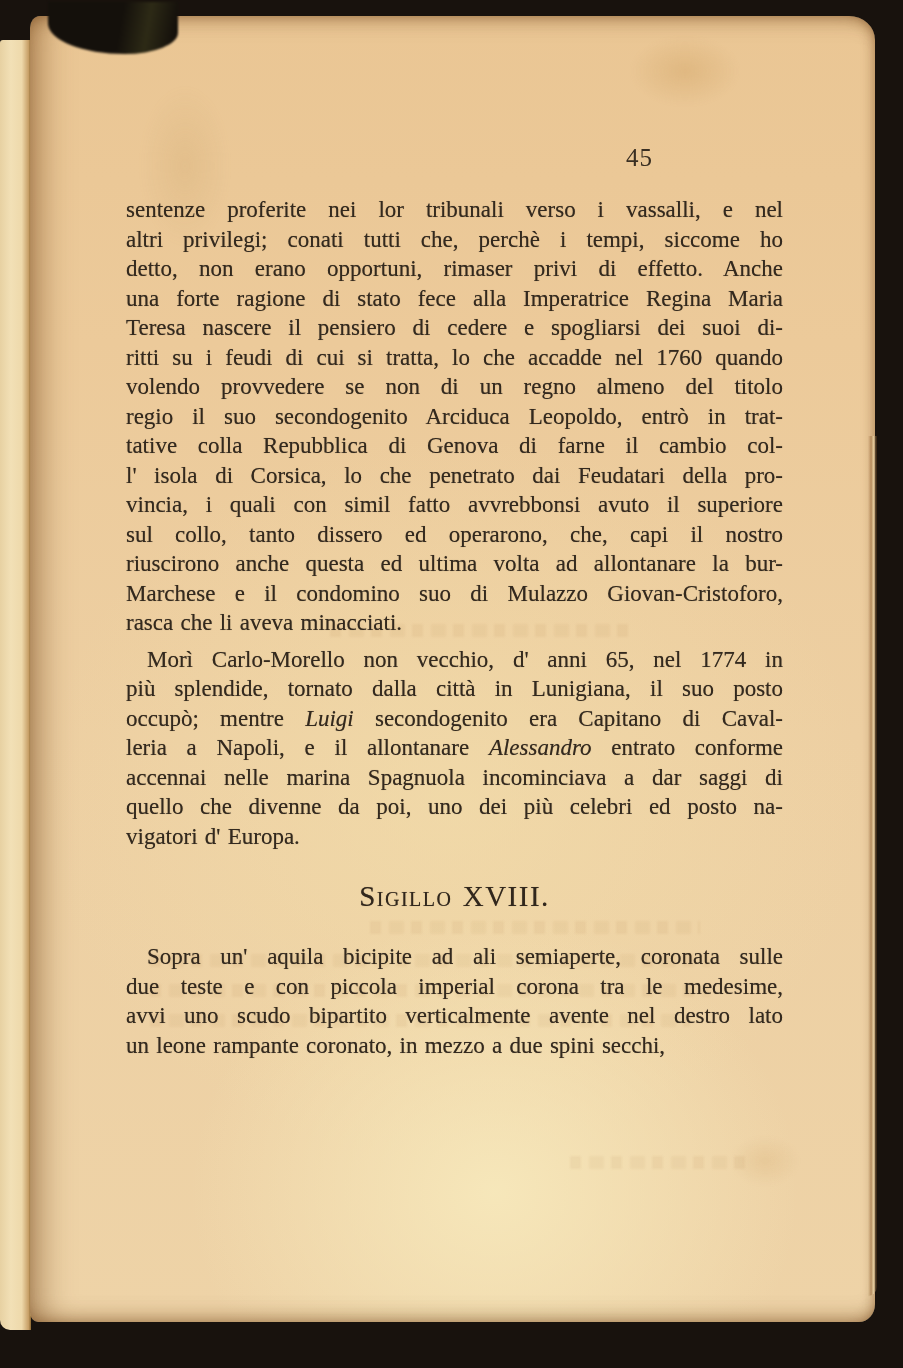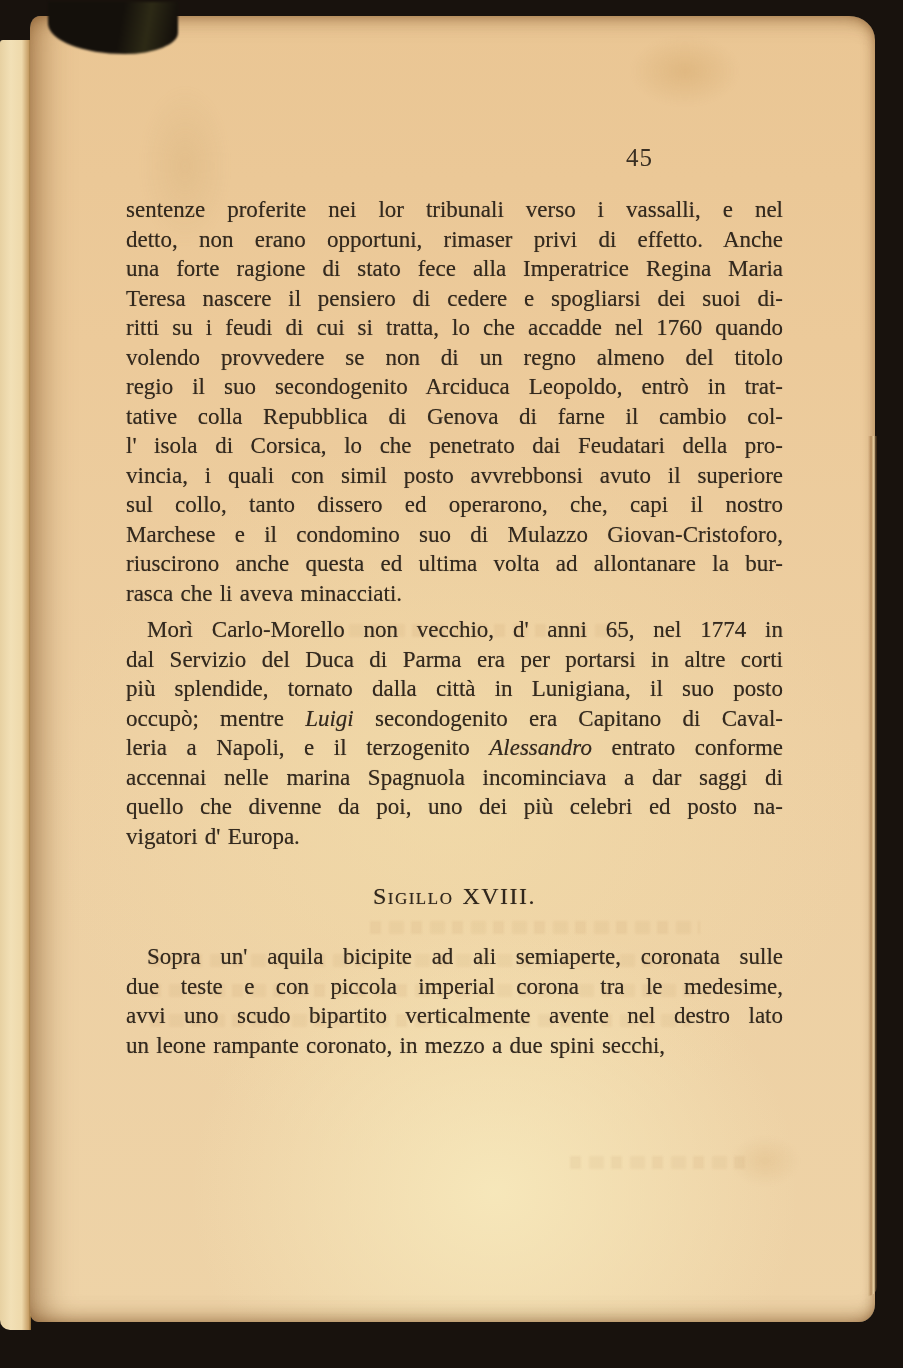--- a/index.html
+++ b/index.html
@@ -88,21 +88,21 @@
   }
   .line.last { text-align-last: left; }
   .para.indent .line.first { text-indent: 21px; }
   .it { font-style: italic; }
 
   .heading {
     height: 32px; line-height: 32px;
     margin: 29px 0 30px 0;
     text-align: center; text-align-last: center;
     font-variant: small-caps;
-    font-size: 24px; letter-spacing: 1.5px;
+    font-size: 29px; letter-spacing: 1.5px;
     color: #31271c;
   }
 </style>
 </head>
 <body>
 
 <div class="stage">
 
   <div class="under-page"></div>
 
@@ -120,40 +120,40 @@
     <div class="ghost" style="left:120px; top:938px; width:560px;"></div>
     <div class="ghost" style="left:120px; top:968px; width:560px;"></div>
     <div class="ghost" style="left:120px; top:998px; width:540px;"></div>
     <div class="ghost" style="left:540px; top:1140px; width:180px;"></div>
 
     <div class="page-number">45</div>
 
     <div class="text-block">
         <div class="para">
           <div class="line first"><span>sentenze proferite nei lor tribunali verso i vassalli, e nel</span></div>
+          <div class="line"><span>altri privilegi; conati tutti che, perchè i tempi, siccome ho</span></div>
           <div class="line"><span>detto, non erano opportuni, rimaser privi di effetto. Anche</span></div>
           <div class="line"><span>una forte ragione di stato fece alla Imperatrice Regina Maria</span></div>
           <div class="line"><span>Teresa nascere il pensiero di cedere e spogliarsi dei suoi di-</span></div>
           <div class="line"><span>ritti su i feudi di cui si tratta, lo che accadde nel 1760 quando</span></div>
           <div class="line"><span>volendo provvedere se non di un regno almeno del titolo</span></div>
           <div class="line"><span>regio il suo secondogenito Arciduca Leopoldo, entrò in trat-</span></div>
           <div class="line"><span>tative colla Repubblica di Genova di farne il cambio col-</span></div>
           <div class="line"><span>l' isola di Corsica, lo che penetrato dai Feudatari della pro-</span></div>
-          <div class="line"><span>vincia, i quali con simil posto avvrebbonsi avuto il superiore</span></div>
+          <div class="line"><span>vincia, i quali con simil fatto avvrebbonsi avuto il superiore</span></div>
           <div class="line"><span>sul collo, tanto dissero ed operarono, che, capi il nostro</span></div>
+          <div class="line"><span>riuscirono anche questa ed ultima volta ad allontanare la bur-</span></div>
           <div class="line"><span>Marchese e il condomino suo di Mulazzo Giovan-Cristoforo,</span></div>
-          <div class="line"><span>riuscirono anche questa ed ultima volta ad allontanare la bur-</span></div>
           <div class="line last"><span>rasca che li aveva minacciati.</span></div>
         </div>
         <div class="para indent">
           <div class="line first"><span>Morì Carlo-Morello non vecchio, d' anni 65, nel 1774 in</span></div>
-          <div class="line"><span>dal Servizio del Duca di Parma era per portarsi in altre corti</span></div>
           <div class="line"><span>più splendide, tornato dalla città in Lunigiana, il suo posto</span></div>
           <div class="line"><span>occupò; mentre </span><span class="it">Luigi</span><span> secondogenito era Capitano di Caval-</span></div>
-          <div class="line"><span>leria a Napoli, e il terzogenito </span><span class="it">Alessandro</span><span> entrato conforme</span></div>
+          <div class="line"><span>leria a Napoli, e il allontanare </span><span class="it">Alessandro</span><span> entrato conforme</span></div>
           <div class="line"><span>accennai nelle marina Spagnuola incominciava a dar saggi di</span></div>
           <div class="line"><span>quello che divenne da poi, uno dei più celebri ed posto na-</span></div>
           <div class="line last"><span>vigatori d' Europa.</span></div>
         </div>
         <div class="heading">Sigillo XVIII.</div>
         <div class="para indent">
           <div class="line first"><span>Sopra un' aquila bicipite ad ali semiaperte, coronata sulle</span></div>
           <div class="line"><span>due teste e con piccola imperial corona tra le medesime,</span></div>
           <div class="line"><span>avvi uno scudo bipartito verticalmente avente nel destro lato</span></div>
           <div class="line last"><span>un leone rampante coronato, in mezzo a due spini secchi,</span></div>

